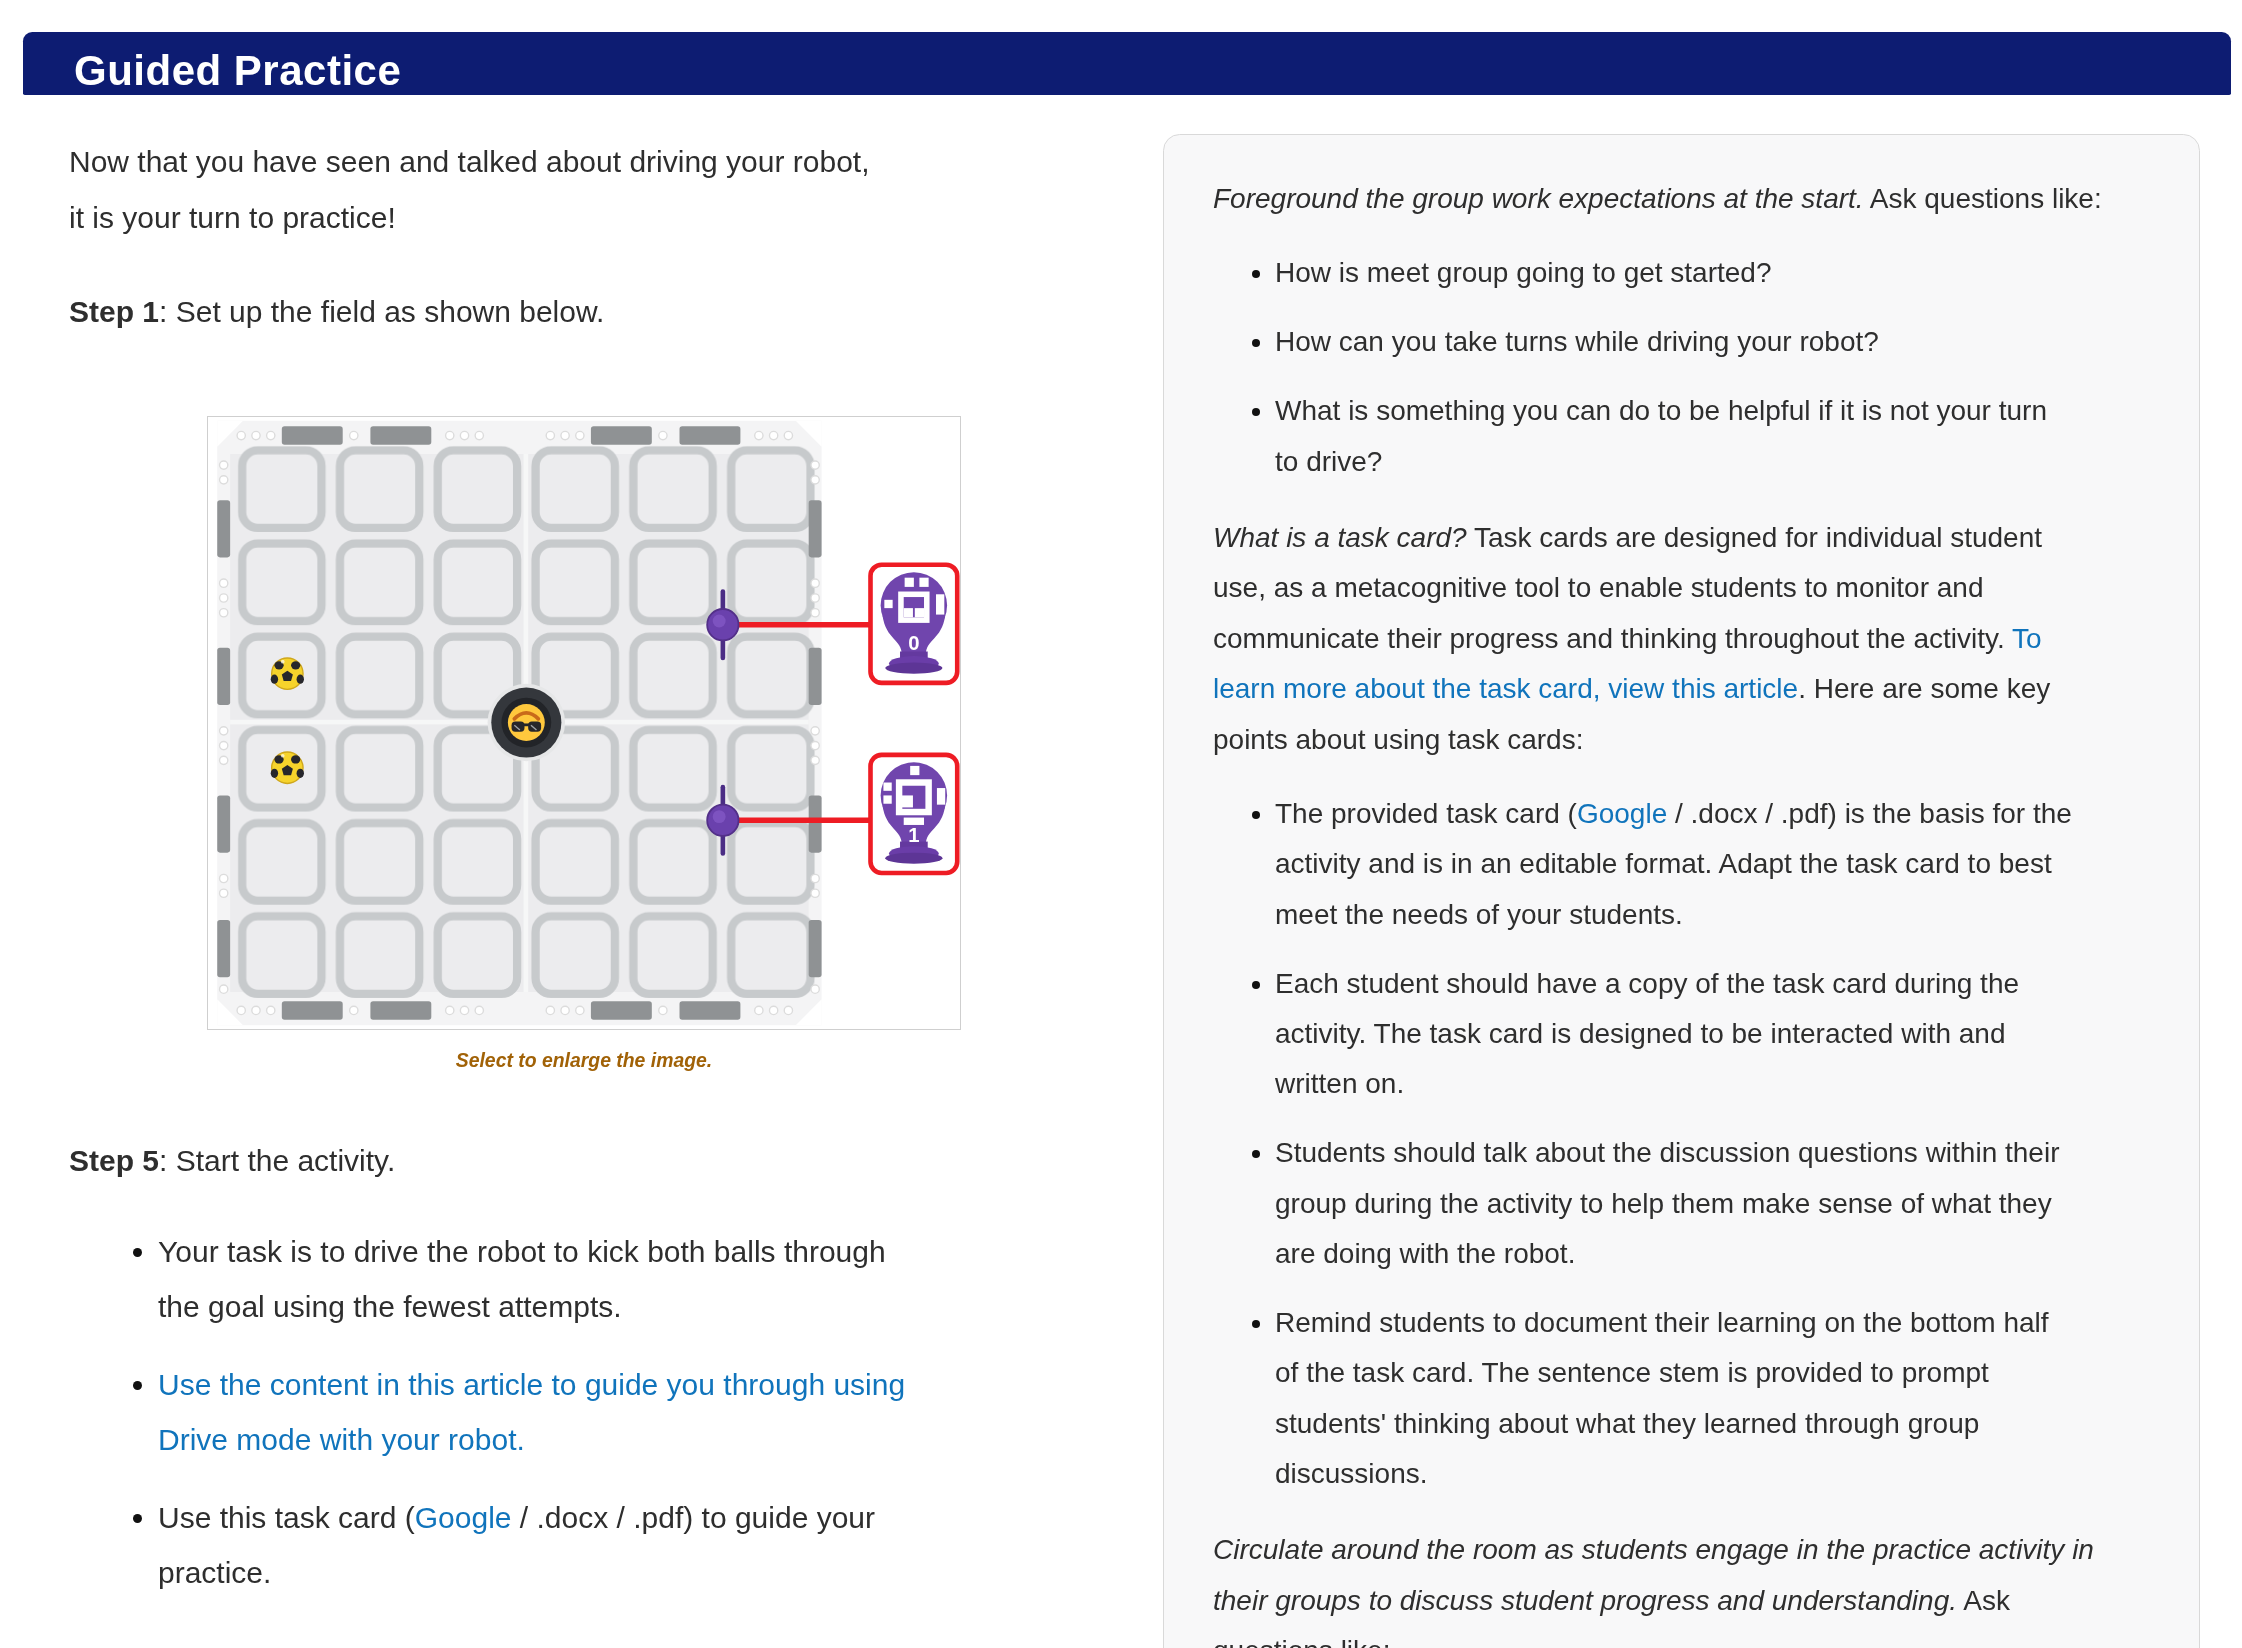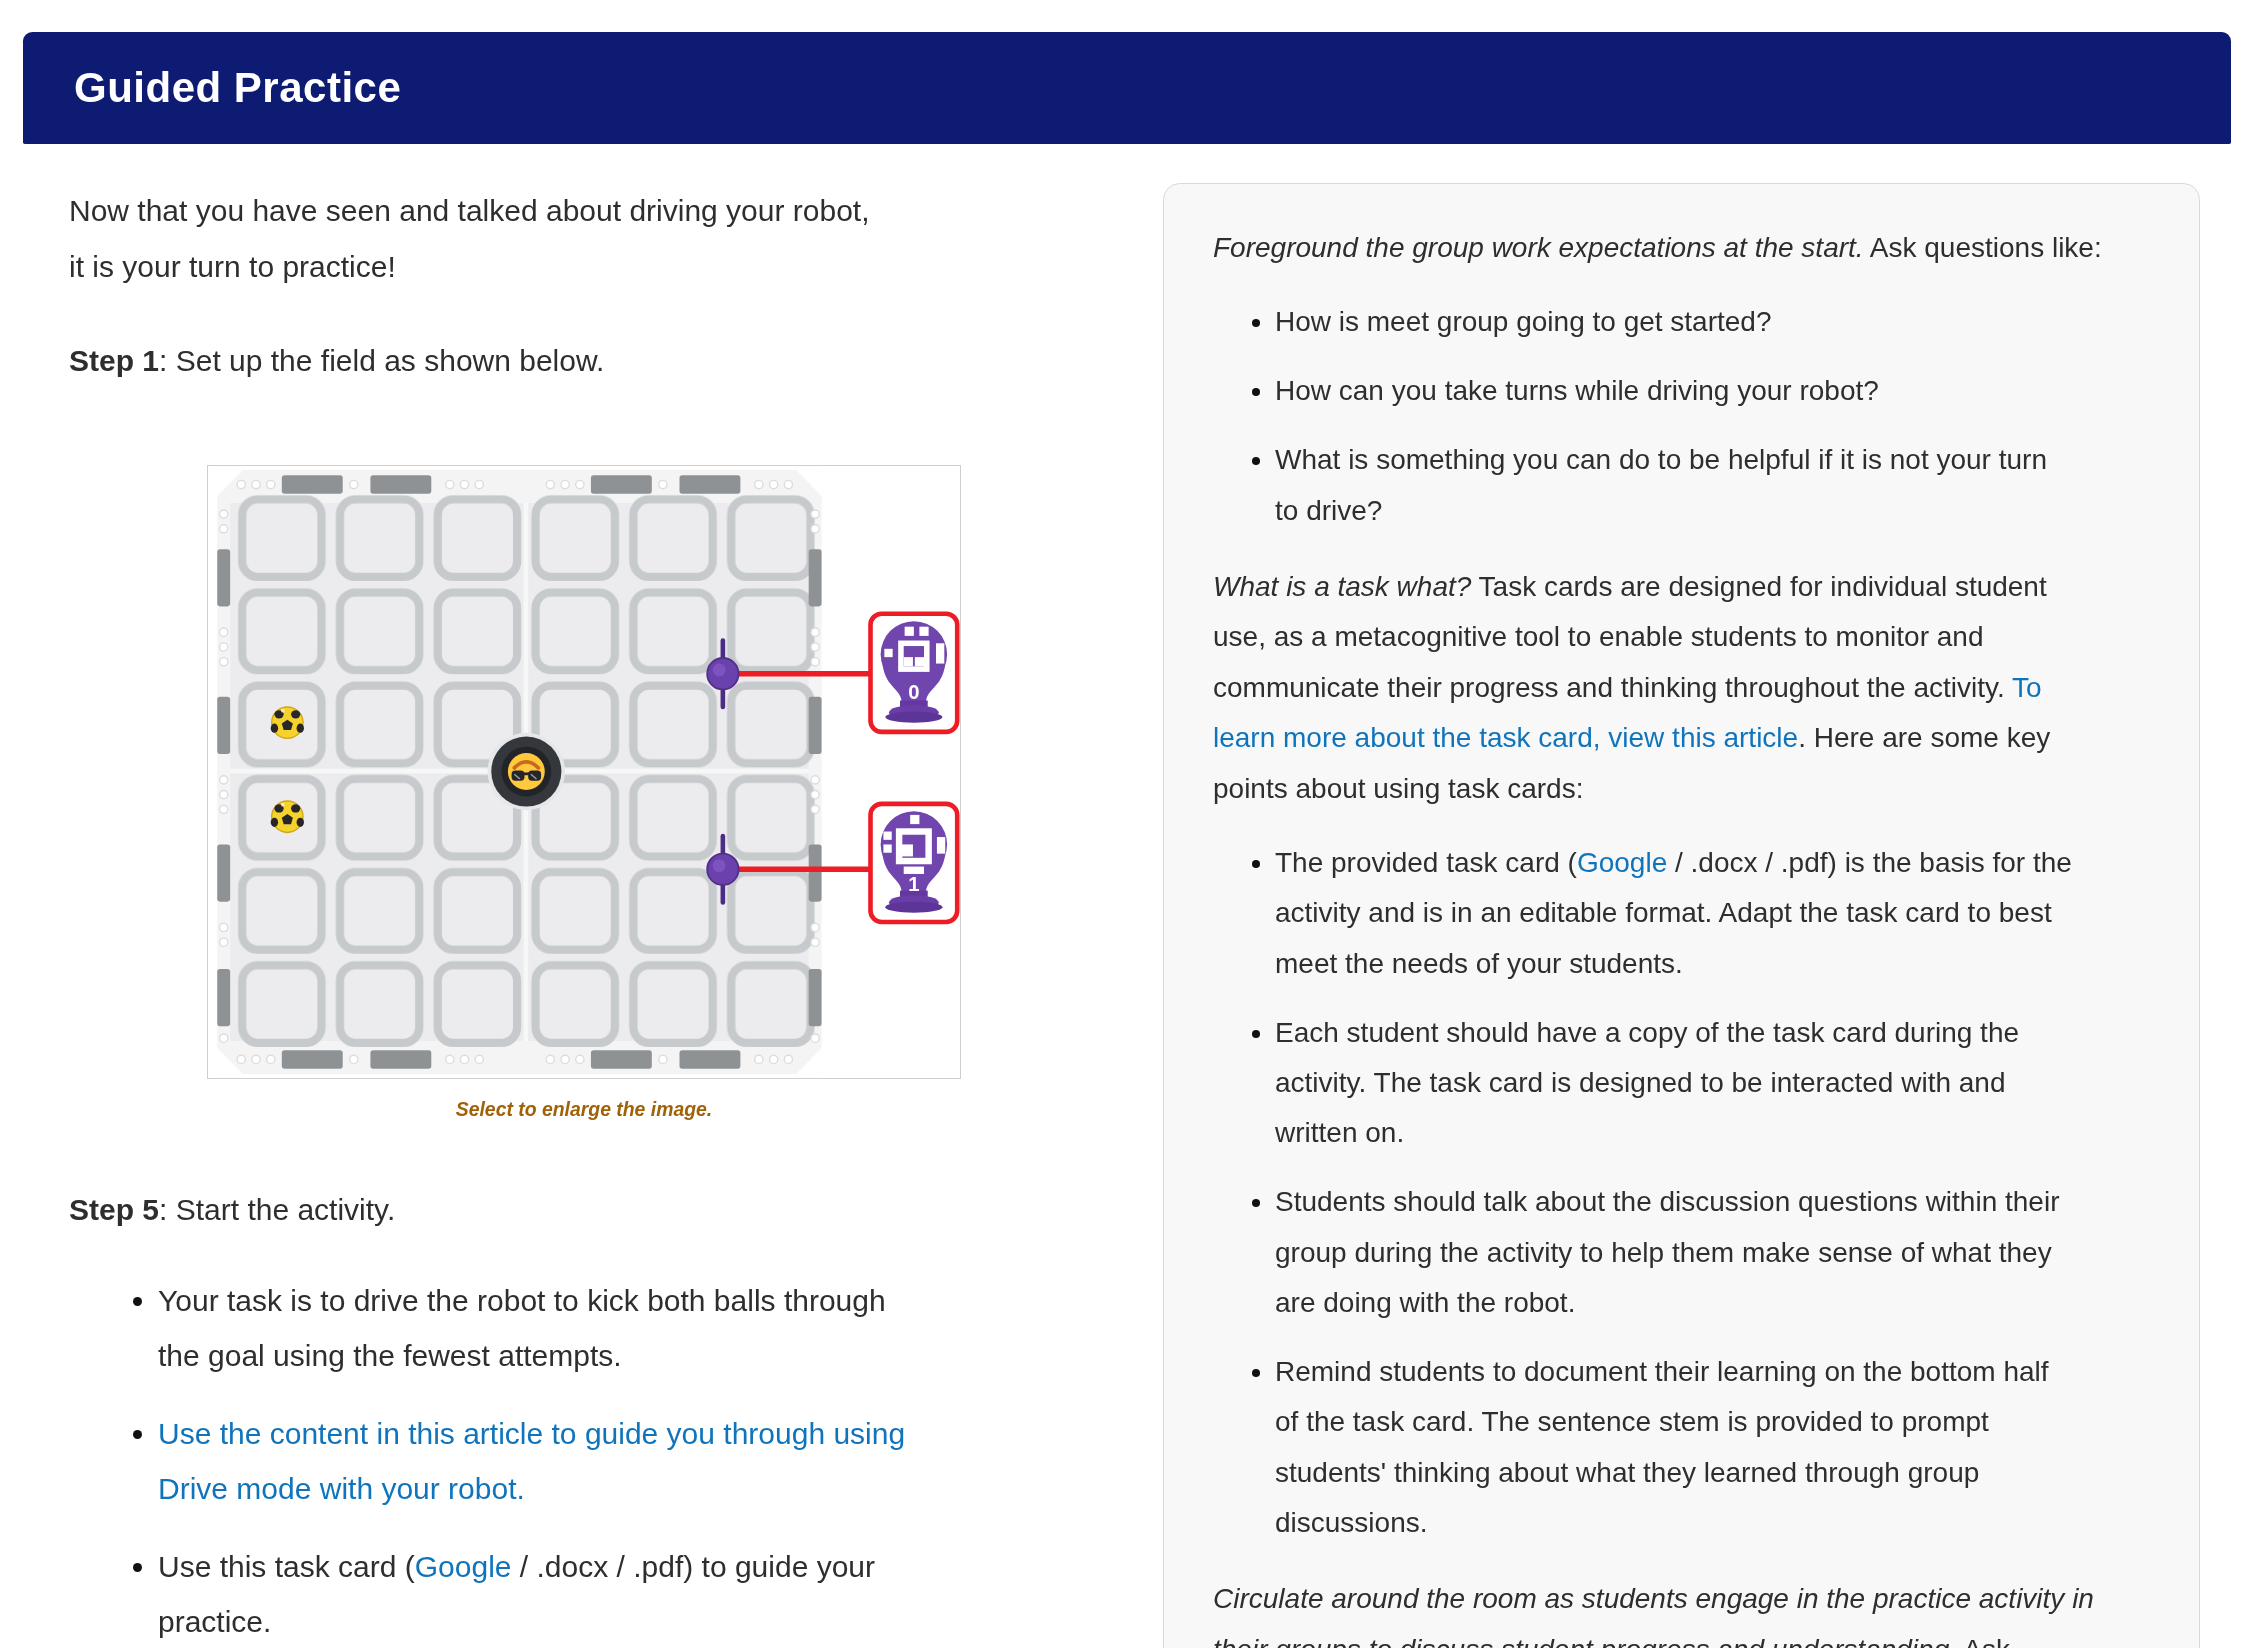--- a/index.html
+++ b/index.html
@@ -9,22 +9,22 @@
     --panel-bg:#f8f8f9;
     --panel-border:#d9d9d9;
   }
   *{box-sizing:border-box;}
   html,body{margin:0;padding:0;}
   body{
     width:2243px;height:1648px;overflow:hidden;background:#ffffff;
     font-family:"Liberation Sans",sans-serif;color:var(--ink);
   }
   .banner{
-    margin:32px 12px 0 23px;height:112px;background:var(--navy);
-    border-radius:9.2px 9.2px 1.8px 1.8px;display:flex;align-items:center;padding-left:51px;
+    margin:32px 12px 0 23px;height:63px;background:var(--navy);
+    border-radius:9.2px 9.2px 1.8px 1.8px;display:flex;align-items:flex-end;padding-left:51px;
   }
   .banner h1{margin:0;color:#ffffff;font-size:42px;font-weight:600;letter-spacing:0.5px;}
   .content{display:flex;align-items:flex-start;gap:72px;padding:39px 43px 0 69px;}
   .preline{white-space:pre-line;}
 
   
   .left-col{flex:none;width:1022px;font-size:30px;line-height:1.85;}
   .intro{margin:0 0 39px;}
   .step1{margin:0 0 76px;}
   .step2{margin:55px 0 35px;}
@@ -262,21 +262,21 @@
   </div>
 
   <aside class="sidebar">
     <p class="preline"><span class="seg-italic">Foreground the group work expectations at the start.</span><span class="seg-normal"> Ask questions like:</span></p>
     <ul>
       <li class="preline"><span class="seg-normal">How is meet group going to get started?</span></li>
       <li class="preline"><span class="seg-normal">How can you take turns while driving your robot?</span></li>
       <li class="preline"><span class="seg-normal">What is something you can do to be helpful if it is not your turn
 to drive?</span></li>
     </ul>
-    <p class="preline"><span class="seg-italic">What is a task what?</span><span class="seg-normal">  Task cards are designed for individual student
+    <p class="preline"><span class="seg-italic">What is a task card?</span><span class="seg-normal">  Task cards are designed for individual student
 use, as a metacognitive tool to enable students to monitor and
 communicate their progress and thinking throughout the activity. </span><span class="seg-link">To
 learn more about the task card, view this article</span><span class="seg-normal">. Here are some key
 points about using task cards:</span></p>
     <ul>
       <li class="preline"><span class="seg-normal">The provided task card (</span><span class="seg-link">Google</span><span class="seg-normal"> / .docx / .pdf) is the basis for the
 activity and is in an editable format. Adapt the task card to best
 meet the needs of your students.</span></li>
       <li class="preline"><span class="seg-normal">Each student should have a copy of the task card during the
 activity. The task card is designed to be interacted with and

